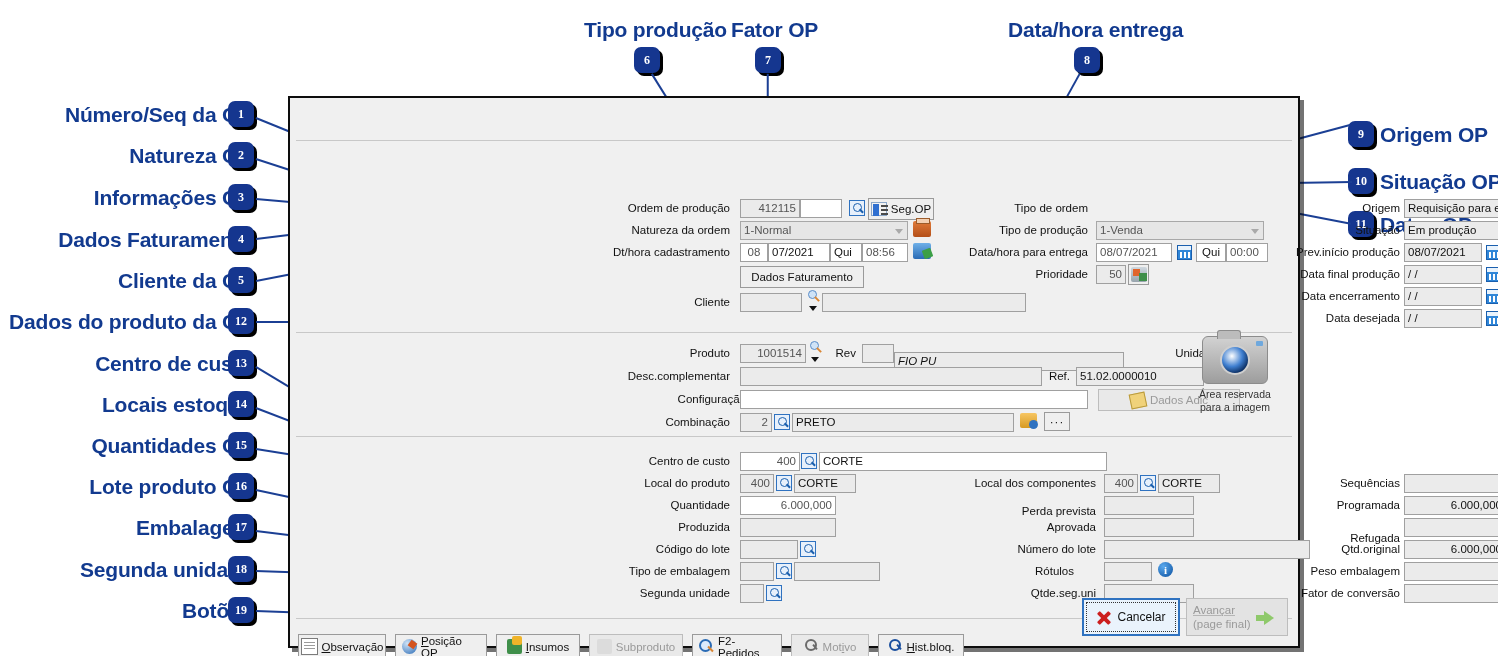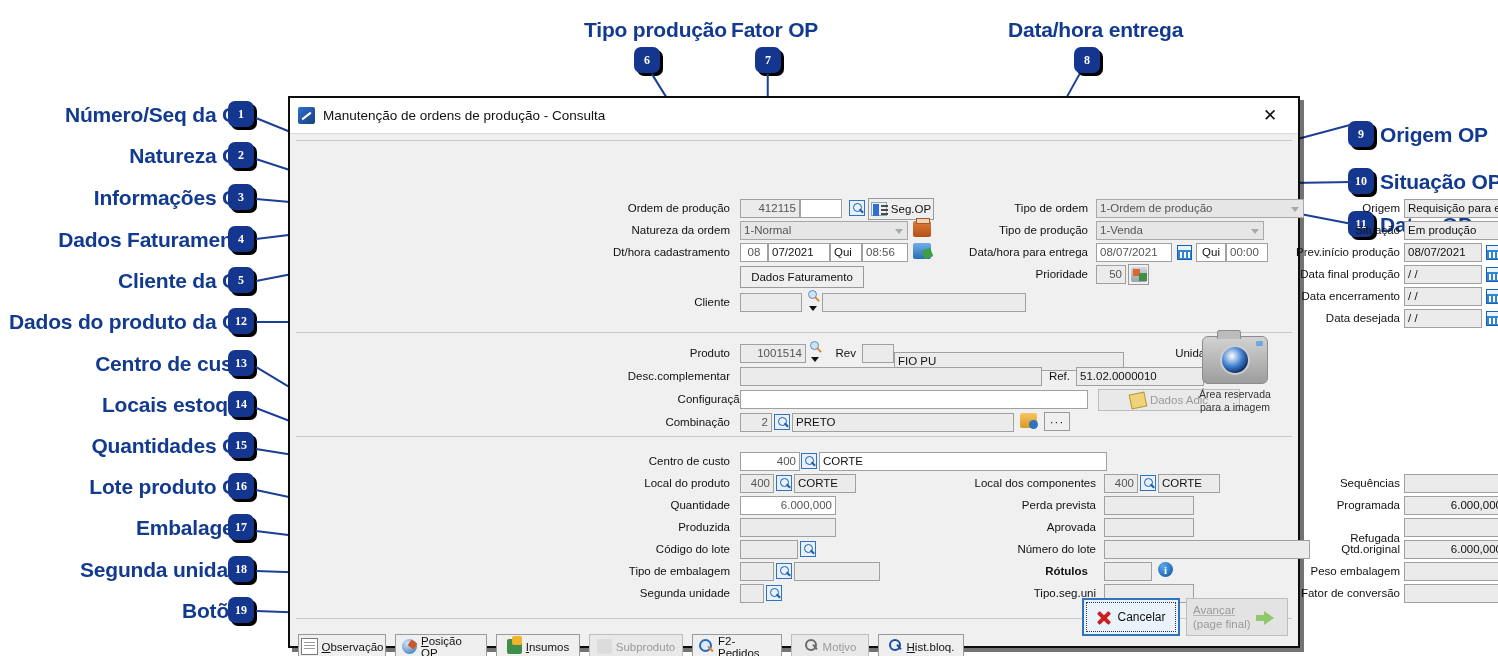--- a/index.html
+++ b/index.html
@@ -233,25 +233,20 @@
 <div class="badge" style="left:1348px;top:168px;">10</div>
 <div class="ann-label" style="left:1380px;top:170px;">Situação OP</div>
 <div class="leader" style="left:1290px;top:182px;width:62px;transform:rotate(-1deg);"></div>
 
 <div class="badge" style="left:1348px;top:211px;">11</div>
 <div class="ann-label" style="left:1380px;top:213px;">Datas OP</div>
 <div class="leader" style="left:1290px;top:211px;width:62px;transform:rotate(11deg);"></div>
 
 <div id="win">
 
-  <div id="titlebar">
-    <div class="tlogo"></div>
-    <div class="ttext">Manutenção de ordens de produção - Consulta</div>
-    <div id="closeb">✕</div>
-  </div>
 
   <div id="body">
 
     <div class="sect" style="top:6px;"></div>
     <div class="panel" style="left:0;top:6px;right:0;height:180px;">
 
       <div class="lbl" style="left:300px;top:62px;width:140px;">Ordem de produção</div>
       <div class="fld gray r" style="left:450px;top:59px;width:60px;">412115</div>
       <div class="fld" style="left:510px;top:59px;width:42px;"></div>
       <div class="mag" style="left:559px;top:60px;"></div>
@@ -275,21 +270,20 @@
         <span>Dados Faturamento</span>
       </div>
 
       <div class="lbl" style="left:360px;top:156px;width:80px;">Cliente</div>
       <div class="fld gray" style="left:450px;top:153px;width:62px;"></div>
       <div class="mag2" style="left:517px;top:150px;"></div>
       <div class="dnarrow" style="left:519px;top:166px;"></div>
       <div class="fld gray" style="left:532px;top:153px;width:204px;"></div>
 
       <div class="lbl" style="left:650px;top:62px;width:148px;">Tipo de ordem</div>
-      <div class="combo" style="left:806px;top:59px;width:208px;">1-Ordem de produção</div>
 
       <div class="lbl" style="left:650px;top:84px;width:148px;">Tipo de produção</div>
       <div class="combo" style="left:806px;top:81px;width:168px;">1-Venda</div>
 
       <div class="lbl" style="left:640px;top:106px;width:158px;">Data/hora para entrega</div>
       <div class="fld" style="left:806px;top:103px;width:76px;">08/07/2021</div>
       <div class="cal" style="left:887px;top:105px;"></div>
       <div class="fld blk c" style="left:906px;top:103px;width:30px;">Qui</div>
       <div class="fld" style="left:936px;top:103px;width:42px;">00:00</div>
 
@@ -324,21 +318,21 @@
     </div>
 
     <div class="sect" style="top:198px;"></div>
     <div class="panel" style="left:0;top:198px;right:0;height:104px;">
       <div class="lbl" style="left:330px;top:15px;width:110px;">Produto</div>
       <div class="fld gray r" style="left:450px;top:12px;width:66px;">1001514</div>
       <div class="mag2" style="left:519px;top:9px;"></div>
       <div class="dnarrow" style="left:521px;top:25px;"></div>
       <div class="lbl" style="left:530px;top:15px;width:36px;">Rev</div>
       <div class="fld gray" style="left:572px;top:12px;width:32px;"></div>
-      <div class="fld gray blk" style="left:604px;top:20px;width:230px;">FIO PU</div>
+      <div class="fld gray blk" style="left:604px;top:20px;width:230px;font-style:italic;">FIO PU</div>
       <div class="lbl" style="left:858px;top:15px;width:70px;">Unidade</div>
       <div class="fld gray blk c" style="left:932px;top:12px;width:22px;">M</div>
       <div class="mag" style="left:956px;top:13px;"></div>
 
       <div class="lbl" style="left:320px;top:38px;width:120px;">Desc.complementar</div>
       <div class="fld gray" style="left:450px;top:35px;width:302px;"></div>
       <div class="lbl" style="left:740px;top:38px;width:40px;">Ref.</div>
       <div class="fld gray blk" style="left:786px;top:35px;width:128px;">51.02.0000010</div>
 
       <div class="lbl" style="left:356px;top:61px;width:100px;">Configuração</div>
@@ -386,21 +380,21 @@
       <div class="fld gray r" style="left:814px;top:38px;width:34px;">400</div>
       <div class="mag" style="left:850px;top:39px;"></div>
       <div class="fld gray blk" style="left:868px;top:38px;width:62px;">CORTE</div>
 
       <div class="lbl" style="left:1000px;top:41px;width:110px;">Sequências</div>
       <div class="fld gray" style="left:1114px;top:38px;width:146px;"></div>
 
       <div class="lbl" style="left:330px;top:63px;width:110px;">Quantidade</div>
       <div class="fld r" style="left:450px;top:60px;width:96px;">6.000,000</div>
 
-      <div class="lbl" style="left:690px;top:63px;width:116px;">Perda prevista</div>
+      <div class="lbl" style="left:690px;top:69px;width:116px;">Perda prevista</div>
       <div class="fld gray r" style="left:814px;top:60px;width:90px;"></div>
 
       <div class="lbl" style="left:1000px;top:63px;width:110px;">Programada</div>
       <div class="fld gray r blk" style="left:1114px;top:60px;width:102px;">6.000,000</div>
 
       <div class="lbl" style="left:330px;top:85px;width:110px;">Produzida</div>
       <div class="fld gray r" style="left:450px;top:82px;width:96px;"></div>
 
       <div class="lbl" style="left:690px;top:85px;width:116px;">Aprovada</div>
       <div class="fld gray r" style="left:814px;top:82px;width:90px;"></div>
@@ -416,32 +410,32 @@
       <div class="fld gray" style="left:814px;top:104px;width:206px;"></div>
 
       <div class="lbl" style="left:1000px;top:107px;width:110px;">Qtd.original</div>
       <div class="fld gray r blk" style="left:1114px;top:104px;width:102px;">6.000,000</div>
 
       <div class="lbl" style="left:320px;top:129px;width:120px;">Tipo de embalagem</div>
       <div class="fld gray" style="left:450px;top:126px;width:34px;"></div>
       <div class="mag" style="left:486px;top:127px;"></div>
       <div class="fld gray" style="left:504px;top:126px;width:86px;"></div>
 
-      <div class="lbl" style="left:682px;top:129px;width:116px;font-weight:bold;">Rótulos</div>
+      <div class="lbl" style="left:668px;top:129px;width:116px;">Rótulos</div>
       <div class="fld gray" style="left:814px;top:126px;width:48px;"></div>
       <div class="infoi" style="left:868px;top:126px;">i</div>
 
       <div class="lbl" style="left:1000px;top:129px;width:110px;">Peso embalagem</div>
       <div class="fld gray" style="left:1114px;top:126px;width:102px;"></div>
 
       <div class="lbl" style="left:320px;top:151px;width:120px;">Segunda unidade</div>
       <div class="fld gray" style="left:450px;top:148px;width:24px;"></div>
       <div class="mag" style="left:476px;top:149px;"></div>
 
-      <div class="lbl" style="left:690px;top:151px;width:116px;">Tipo.seg.uni</div>
+      <div class="lbl" style="left:690px;top:151px;width:116px;">Qtde.seg.uni</div>
       <div class="fld gray" style="left:814px;top:148px;width:90px;"></div>
 
       <div class="lbl" style="left:990px;top:151px;width:120px;">Fator de conversão</div>
       <div class="fld gray" style="left:1114px;top:148px;width:102px;"></div>
     </div>
 
     <div class="sect" style="top:484px;"></div>
     <div class="panel" style="left:0;top:484px;right:0;bottom:0;">
       <div id="footer-buttons" style="position:absolute;left:8px;top:16px;display:flex;gap:9px;">
           <div class="btn" style="position: relative; width: 88px; height: 25px; padding: 0px 6px;">

